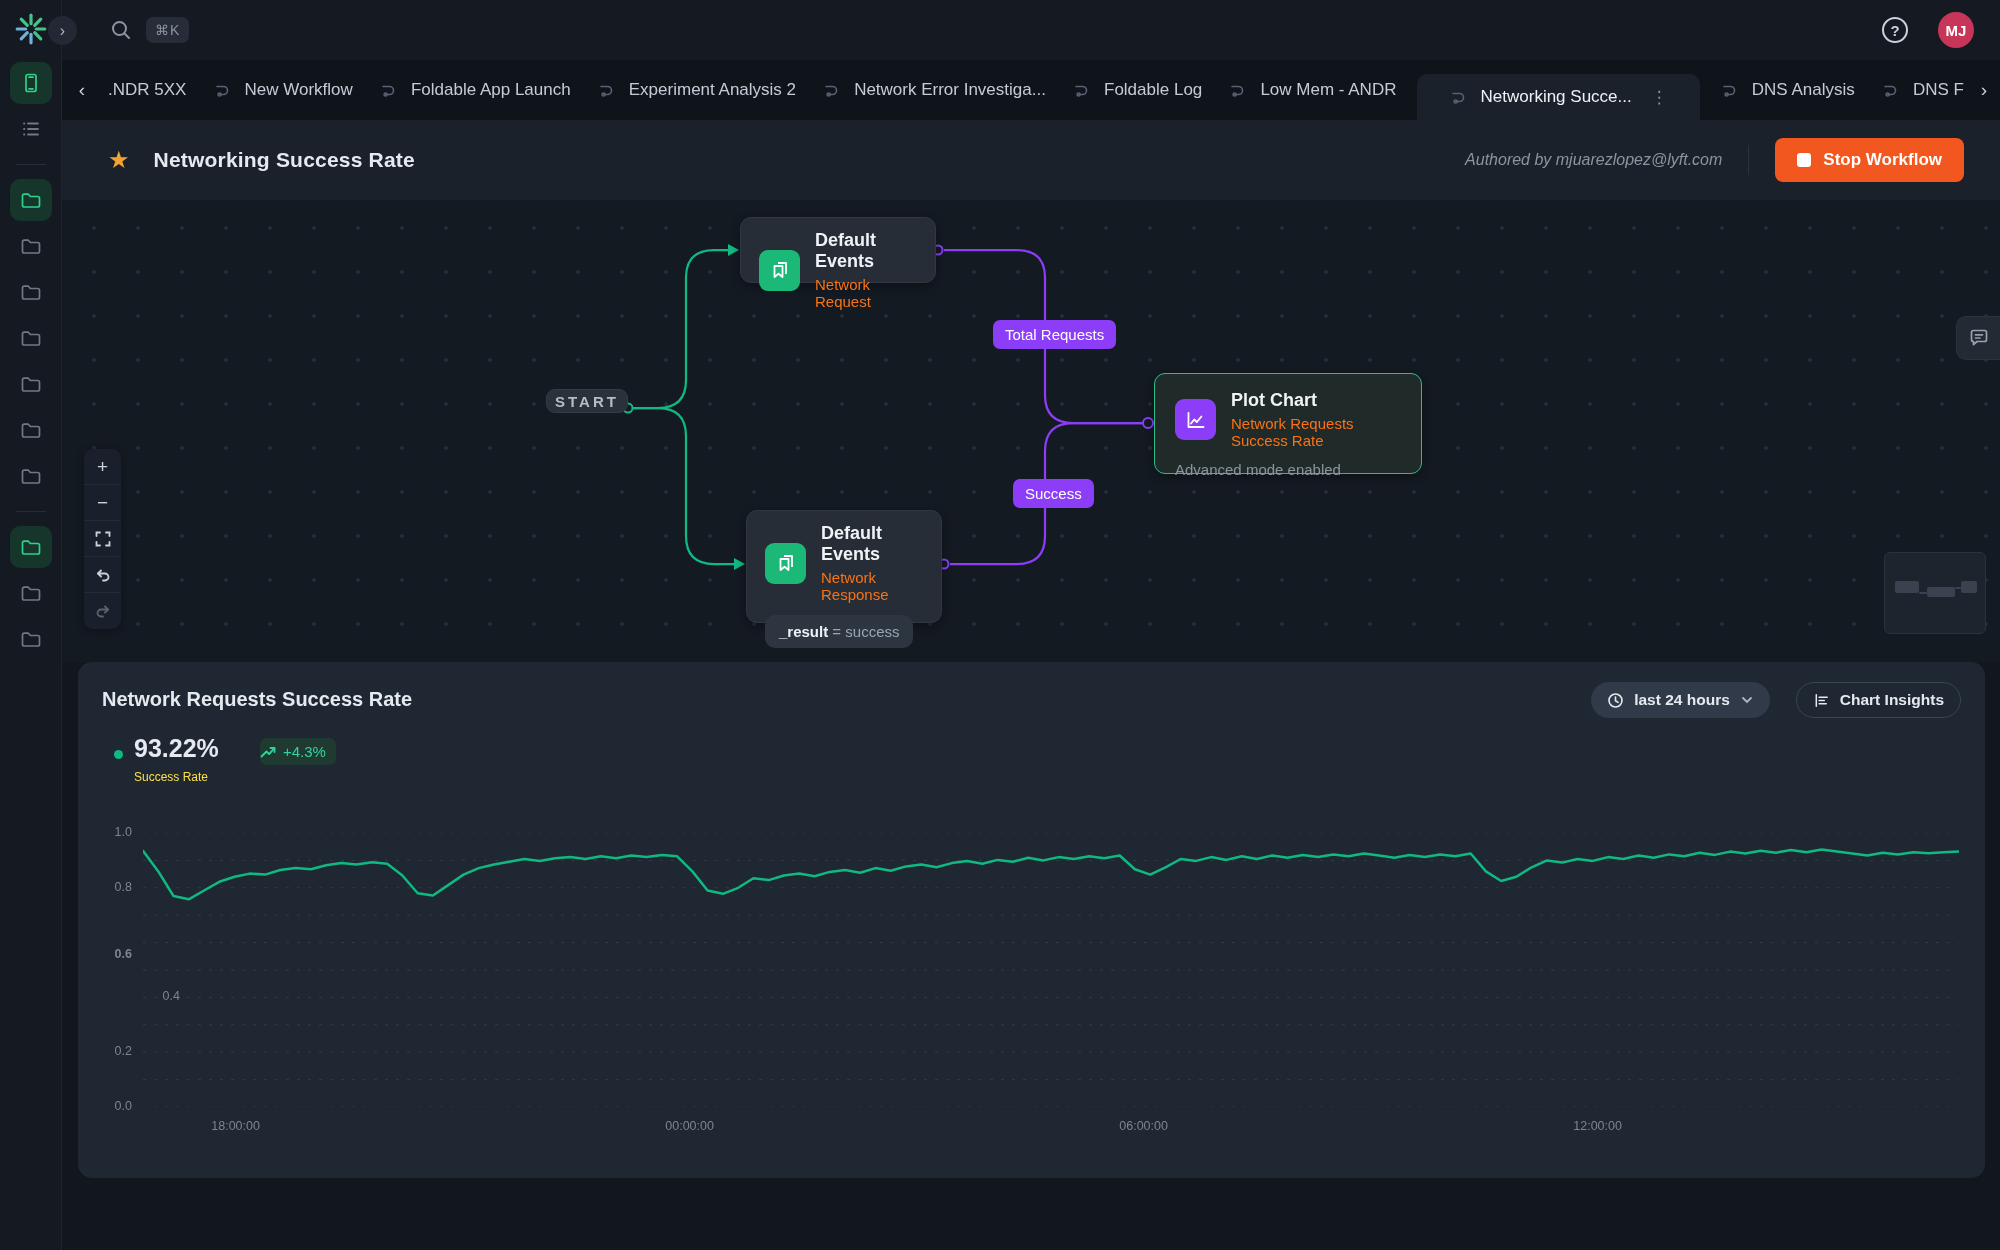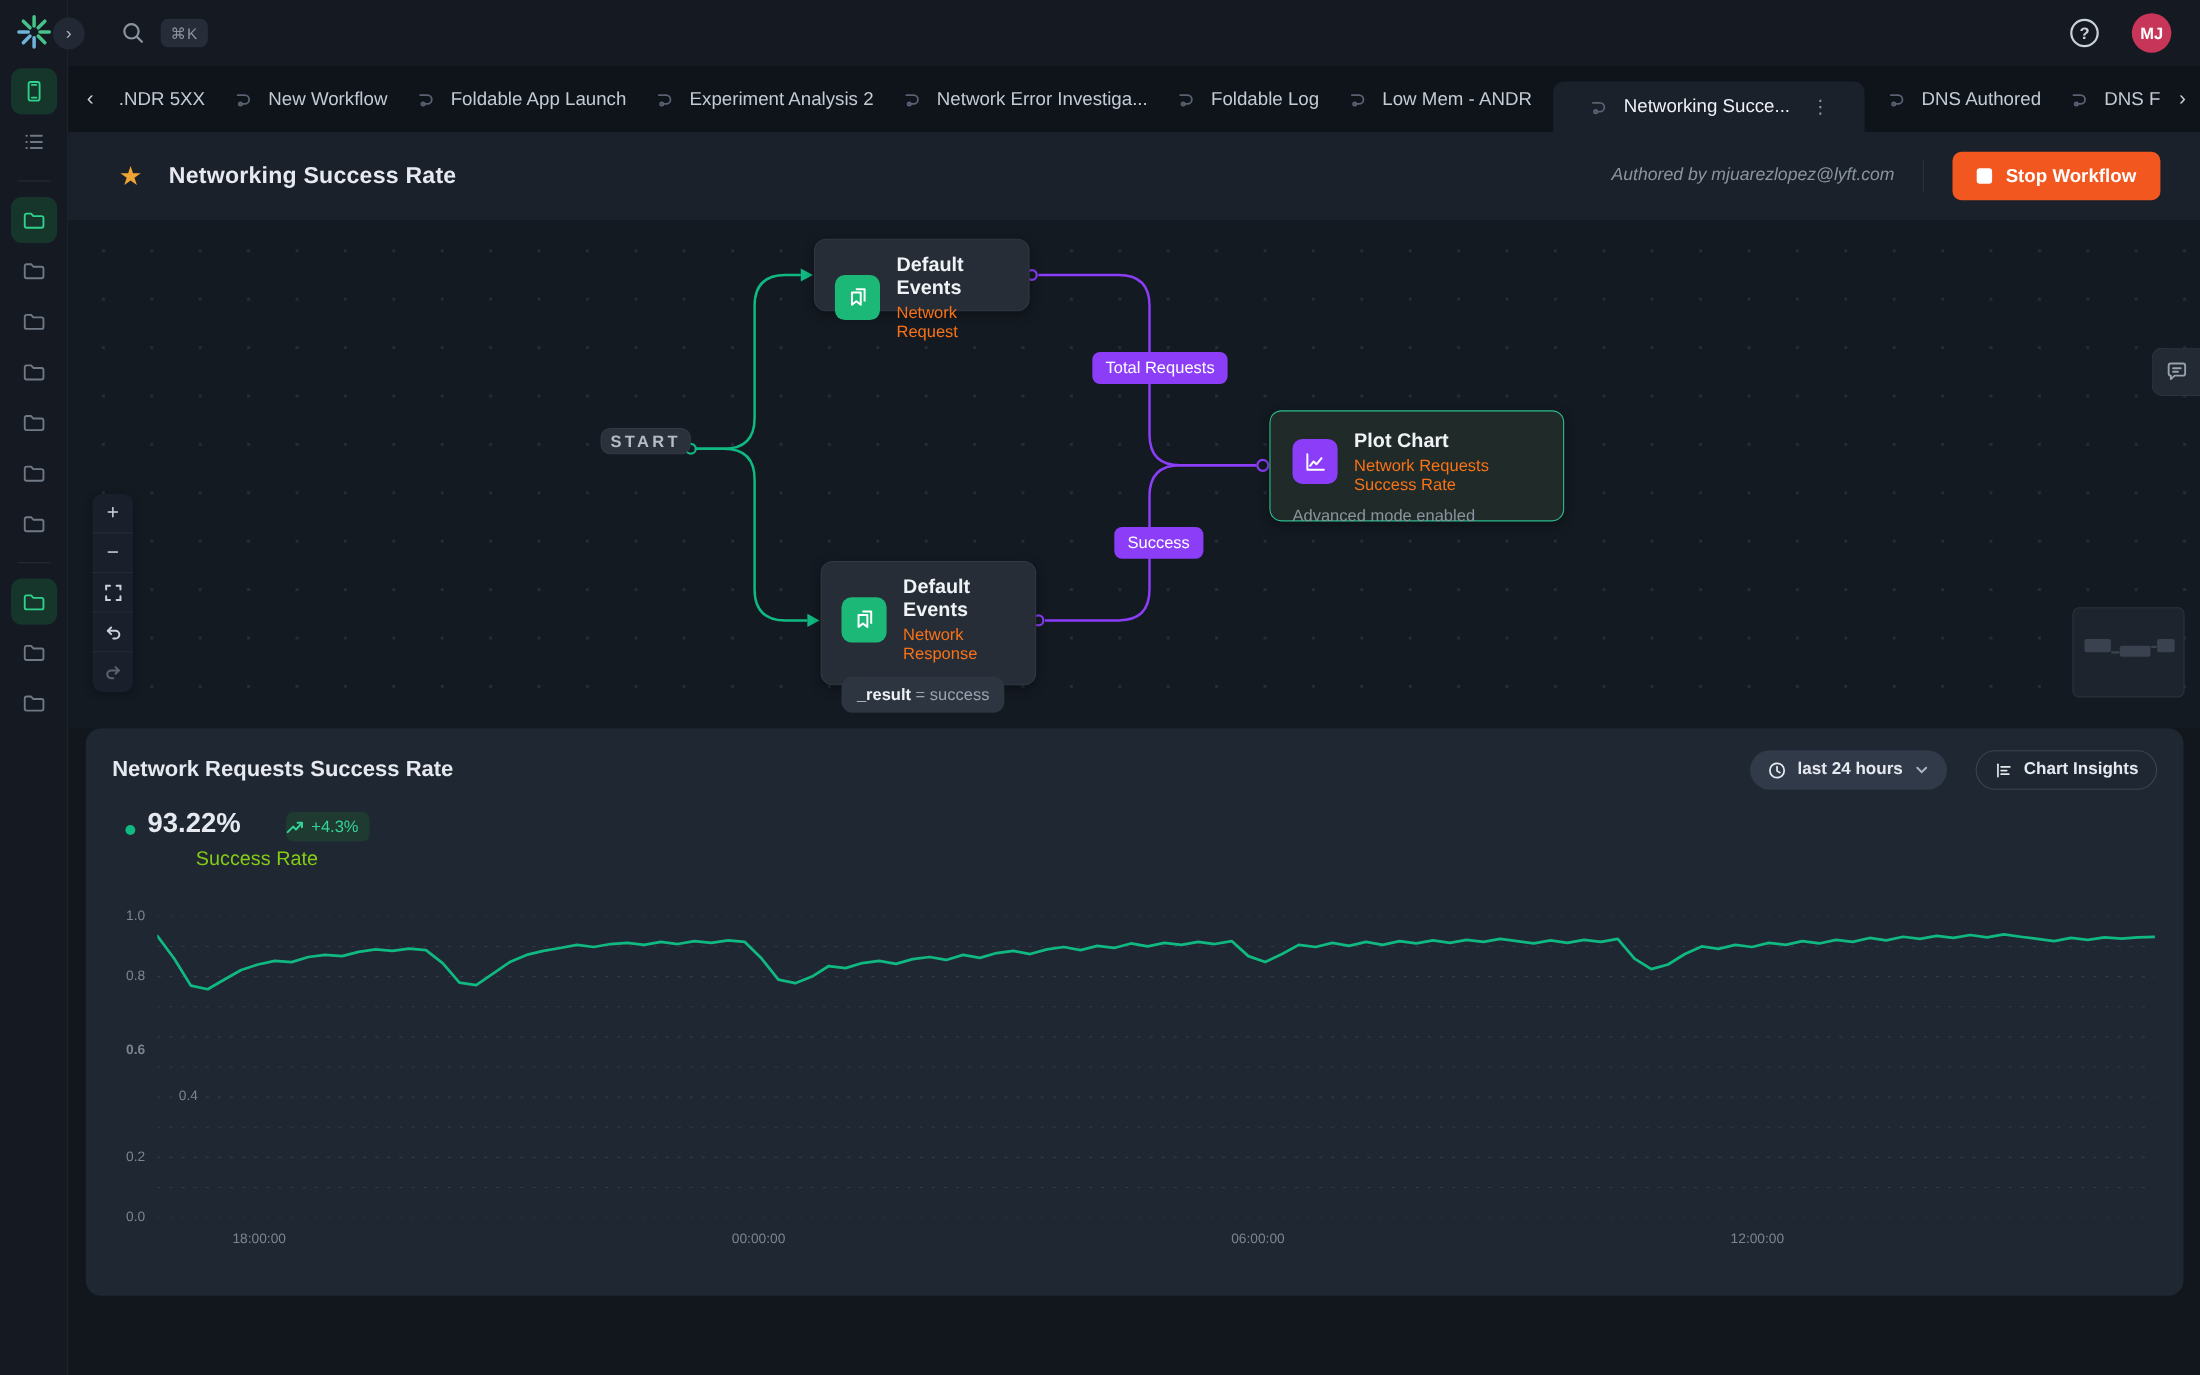--- a/index.html
+++ b/index.html
@@ -185,21 +185,21 @@
   }
   #range-pill { background:#313a48; border:none; font-weight:bold; }
   #insights-pill { background:transparent; border:1px solid #3a4452; font-weight:bold; }
   #stat-dot { position:absolute; left:36px; top:88px; width:9px; height:9px; border-radius:50%; background:#10b981; }
   #stat-value { position:absolute; left:56px; top:72px; font-size:25px; font-weight:bold; }
   #stat-delta {
     position:absolute; left:182px; top:76px; background:#1f3b31; color:#34d399;
     border-radius:7px; font-size:15px; padding:5px 10px 5px 0;
     display:flex; align-items:center; gap:7px;
   }
-  #stat-label { position:absolute; left:56px; top:108px; font-size:18px; color:#84cc16;margin-left:44px; }
+  #stat-label { position:absolute; left:56px; top:108px; font-size:12px; color:#fde047; }
 
   #plot-wrap { position:absolute; left:65px; top:171px; width:1816px; height:274px; }
   .ylabel {
     position:absolute; left:0; width:54px; text-align:right;
     font-size:12.5px; color:#7d8590;
   }
   .xlabel {
     position:absolute; top:457px; transform:translateX(-50%);
     font-size:12.5px; color:#7d8590;
   }
@@ -385,21 +385,21 @@
           <circle cx="6.6" cy="13.5" r="1.5"></circle>
         </svg>
         <span>Networking Succe...</span>
         <span class="kebab">⋮</span>
       </div>
       <div class="tab">
         <svg class="tab-icon" width="19" height="19" viewBox="0 0 19 19" fill="none" stroke="currentColor" stroke-width="1.6" stroke-linecap="round">
           <path d="M4 5.5 h6.5 a4 4 0 0 1 0 8 h-3.5"></path>
           <circle cx="6.6" cy="13.5" r="1.5"></circle>
         </svg>
-        <span>DNS Authored</span>
+        <span>DNS Analysis</span>
       </div>
       <div class="tab">
         <svg class="tab-icon" width="19" height="19" viewBox="0 0 19 19" fill="none" stroke="currentColor" stroke-width="1.6" stroke-linecap="round">
           <path d="M4 5.5 h6.5 a4 4 0 0 1 0 8 h-3.5"></path>
           <circle cx="6.6" cy="13.5" r="1.5"></circle>
         </svg>
         <span>DNS F</span>
       </div>
     </div>
   <div class="strip-chevron" id="tabs-next">›</div>

